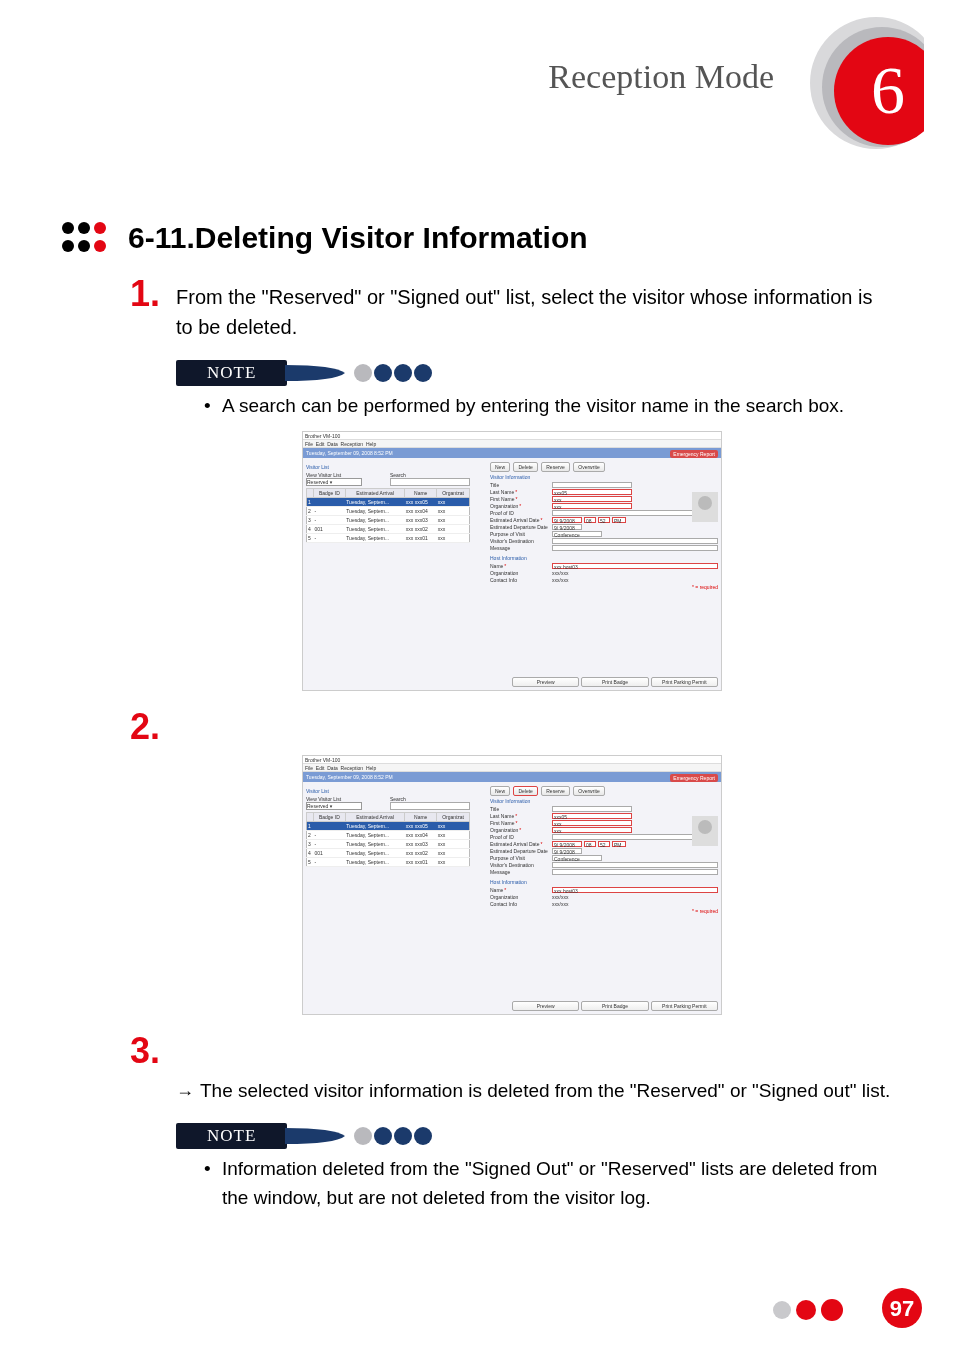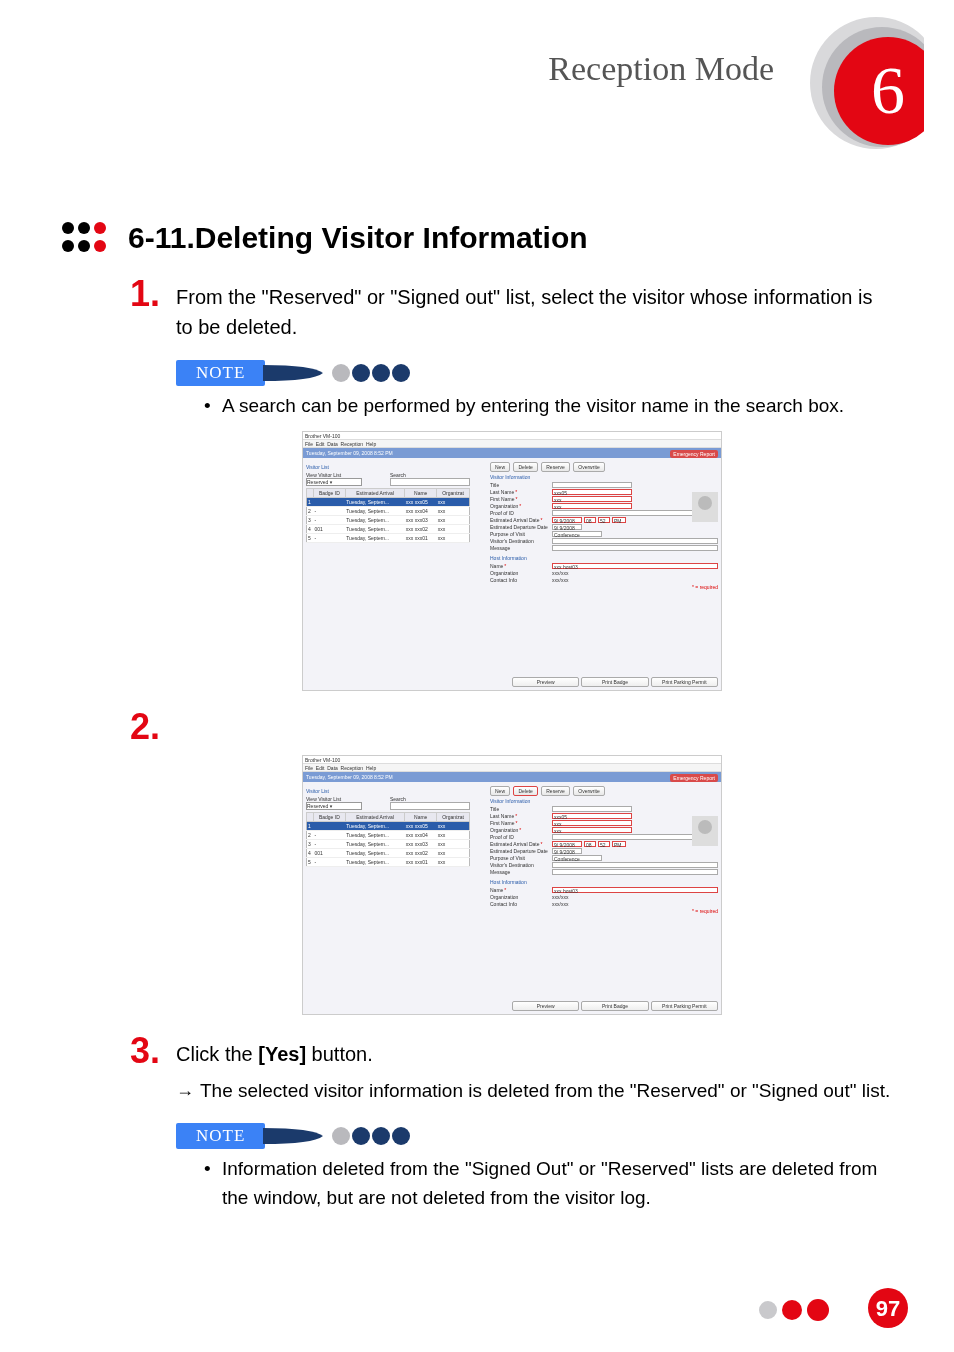--- a/index.html
+++ b/index.html
@@ -1,38 +1,38 @@
 <!DOCTYPE html>
 <html><head>
 <meta charset="utf-8">
 <style>
   * { margin: 0; padding: 0; box-sizing: border-box; }
   body { font-family: Arial, Helvetica, sans-serif; background: #fff; width: 954px; height: 1352px; position: relative; color: #000; }
   
   .header-area { position: relative; height: 180px; }
-  .chapter-title { position: absolute; right: 180px; top: 50px; font-family: "Times New Roman", serif; font-size: 34px; color: #555; }
+  .chapter-title { position: absolute; right: 180px; top: 58px; font-family: "Times New Roman", serif; font-size: 34px; color: #555; }
   .chapter-badge { position: absolute; right: 30px; top: 5px; }
   .chapter-badge-svg { width: 130px; height: 160px; }
   
   .content { padding: 0 60px 0 130px; margin-top: 28px; }
   
   .section-heading-row { display: flex; align-items: center; margin: 40px 0 20px -70px; }
   .dots-icon { flex: 0 0 auto; margin-right: 12px; }
   .dots-icon svg { width: 56px; height: 36px; display: block; }
   .section-heading { font-size: 30px; font-weight: bold; color: #000; }
   
   .step { display: flex; align-items: flex-start; margin: 12px 0 8px 0; }
   .step-num { font-size: 36px; font-weight: bold; color: #e30613; width: 46px; flex: 0 0 46px; line-height: 1; }
   .step-dot { color: #e30613; }
   .step-text { font-size: 20px; line-height: 1.5; padding-top: 6px; }
   
   .sub-block { margin-left: 46px; }
   
   .note-bar { margin: 18px 0 6px 0; display: flex; align-items: center; }
-  .note-label { background: #3b82f6; color: #fff; font-family: "Times New Roman", serif; font-size: 17px; padding: 3px 20px; border-radius: 2px; letter-spacing: 1px; }
+  .note-label { background: #0f172a; color: #fff; font-family: "Times New Roman", serif; font-size: 17px; padding: 3px 31px; border-radius: 2px; letter-spacing: 1px; }
   .note-tail svg { display:block; margin-left: -2px; }
   
   .bullet-row { display: flex; margin: 4px 0 10px 28px; font-size: 19px; line-height: 1.5; }
   .bullet-row .b { flex: 0 0 18px; }
   
   .arrow-row { display: flex; margin: 4px 0 4px 46px; font-size: 19px; line-height: 1.5; }
   .arrow-row .a { flex: 0 0 24px; font-size: 18px; }
   
   .screenshot { display: block; margin: 10px auto 18px auto; background: #f3f3f8; border: 1px solid #ccc; position: relative; overflow: hidden; font-size: 5px; color: #333; }
   .screenshot .titlebar { position: absolute; left:0; right:0; top:0; height:8px; background:#fff; border-bottom:1px solid #ddd; padding:1px 2px; }
@@ -52,21 +52,21 @@
   .screenshot .tbl { border:1px solid #bbb; background:#fff; margin-top:2px; width:100%; border-collapse:collapse; }
   .screenshot .tbl th { background:#e8e8f0; font-weight:normal; padding:1px; border:1px solid #ccc; }
   .screenshot .tbl td { padding:1px; border-bottom:1px solid #eee; }
   .screenshot .tbl tr.sel td { background:#2a5caa; color:#fff; }
   .screenshot .photo { position:absolute; right:0; top:10px; width:26px; height:30px; background:#ddd; }
   .screenshot .photo .sil { width:14px; height:14px; background:#bbb; border-radius:50%; margin:4px auto 0; }
   .screenshot .bottombar { position:absolute; left:50%; right:3px; bottom:3px; display:flex; gap:2px; }
   .screenshot .bottombar .bbtn { flex:1; text-align:center; border:1px solid #aaa; background:linear-gradient(#fff,#eee); padding:1px; border-radius:2px; }
   .screenshot .dropdown { border:1px solid #999; background:#fff; height:8px; }
   
-  .page-footer { position: absolute; bottom: 18px; right: 44px; display: flex; align-items: center; }
+  .page-footer { position: absolute; bottom: 18px; right: 30px; display: flex; align-items: center; }
   .page-footer svg { margin-right: 0; }
   .page-num-circle { position: relative; }
   .page-num-circle .num { position:absolute; top:50%; left:50%; transform:translate(-50%,-52%); color:#fff; font-weight:bold; font-size:22px; }
 </style>
 </head>
 <body>
 
 <div class="header-area">
   <div class="chapter-title">Reception Mode</div>
   <div class="chapter-badge">
@@ -419,23 +419,20 @@
     </div>
     <div class="bottombar">
       <div class="bbtn">Preview</div>
       <div class="bbtn">Print Badge</div>
       <div class="bbtn">Print Parking Permit</div>
     </div>
   </div>
 
   <div class="step">
     <div class="step-num"><span>3</span><span class="step-dot">.</span></div>
-    <div class="step-text">
-      <span>Click the </span><b>[Yes]</b><span> button.</span>
-    </div>
   </div>
   <div class="arrow-row">
     <span class="a">→</span>
       <span>The selected visitor information is deleted from the "Reserved" or "Signed out" list.</span>
   </div>
 
   <div class="sub-block">
     <div class="note-bar">
       <span class="note-label">NOTE</span>
       <span class="note-tail">

